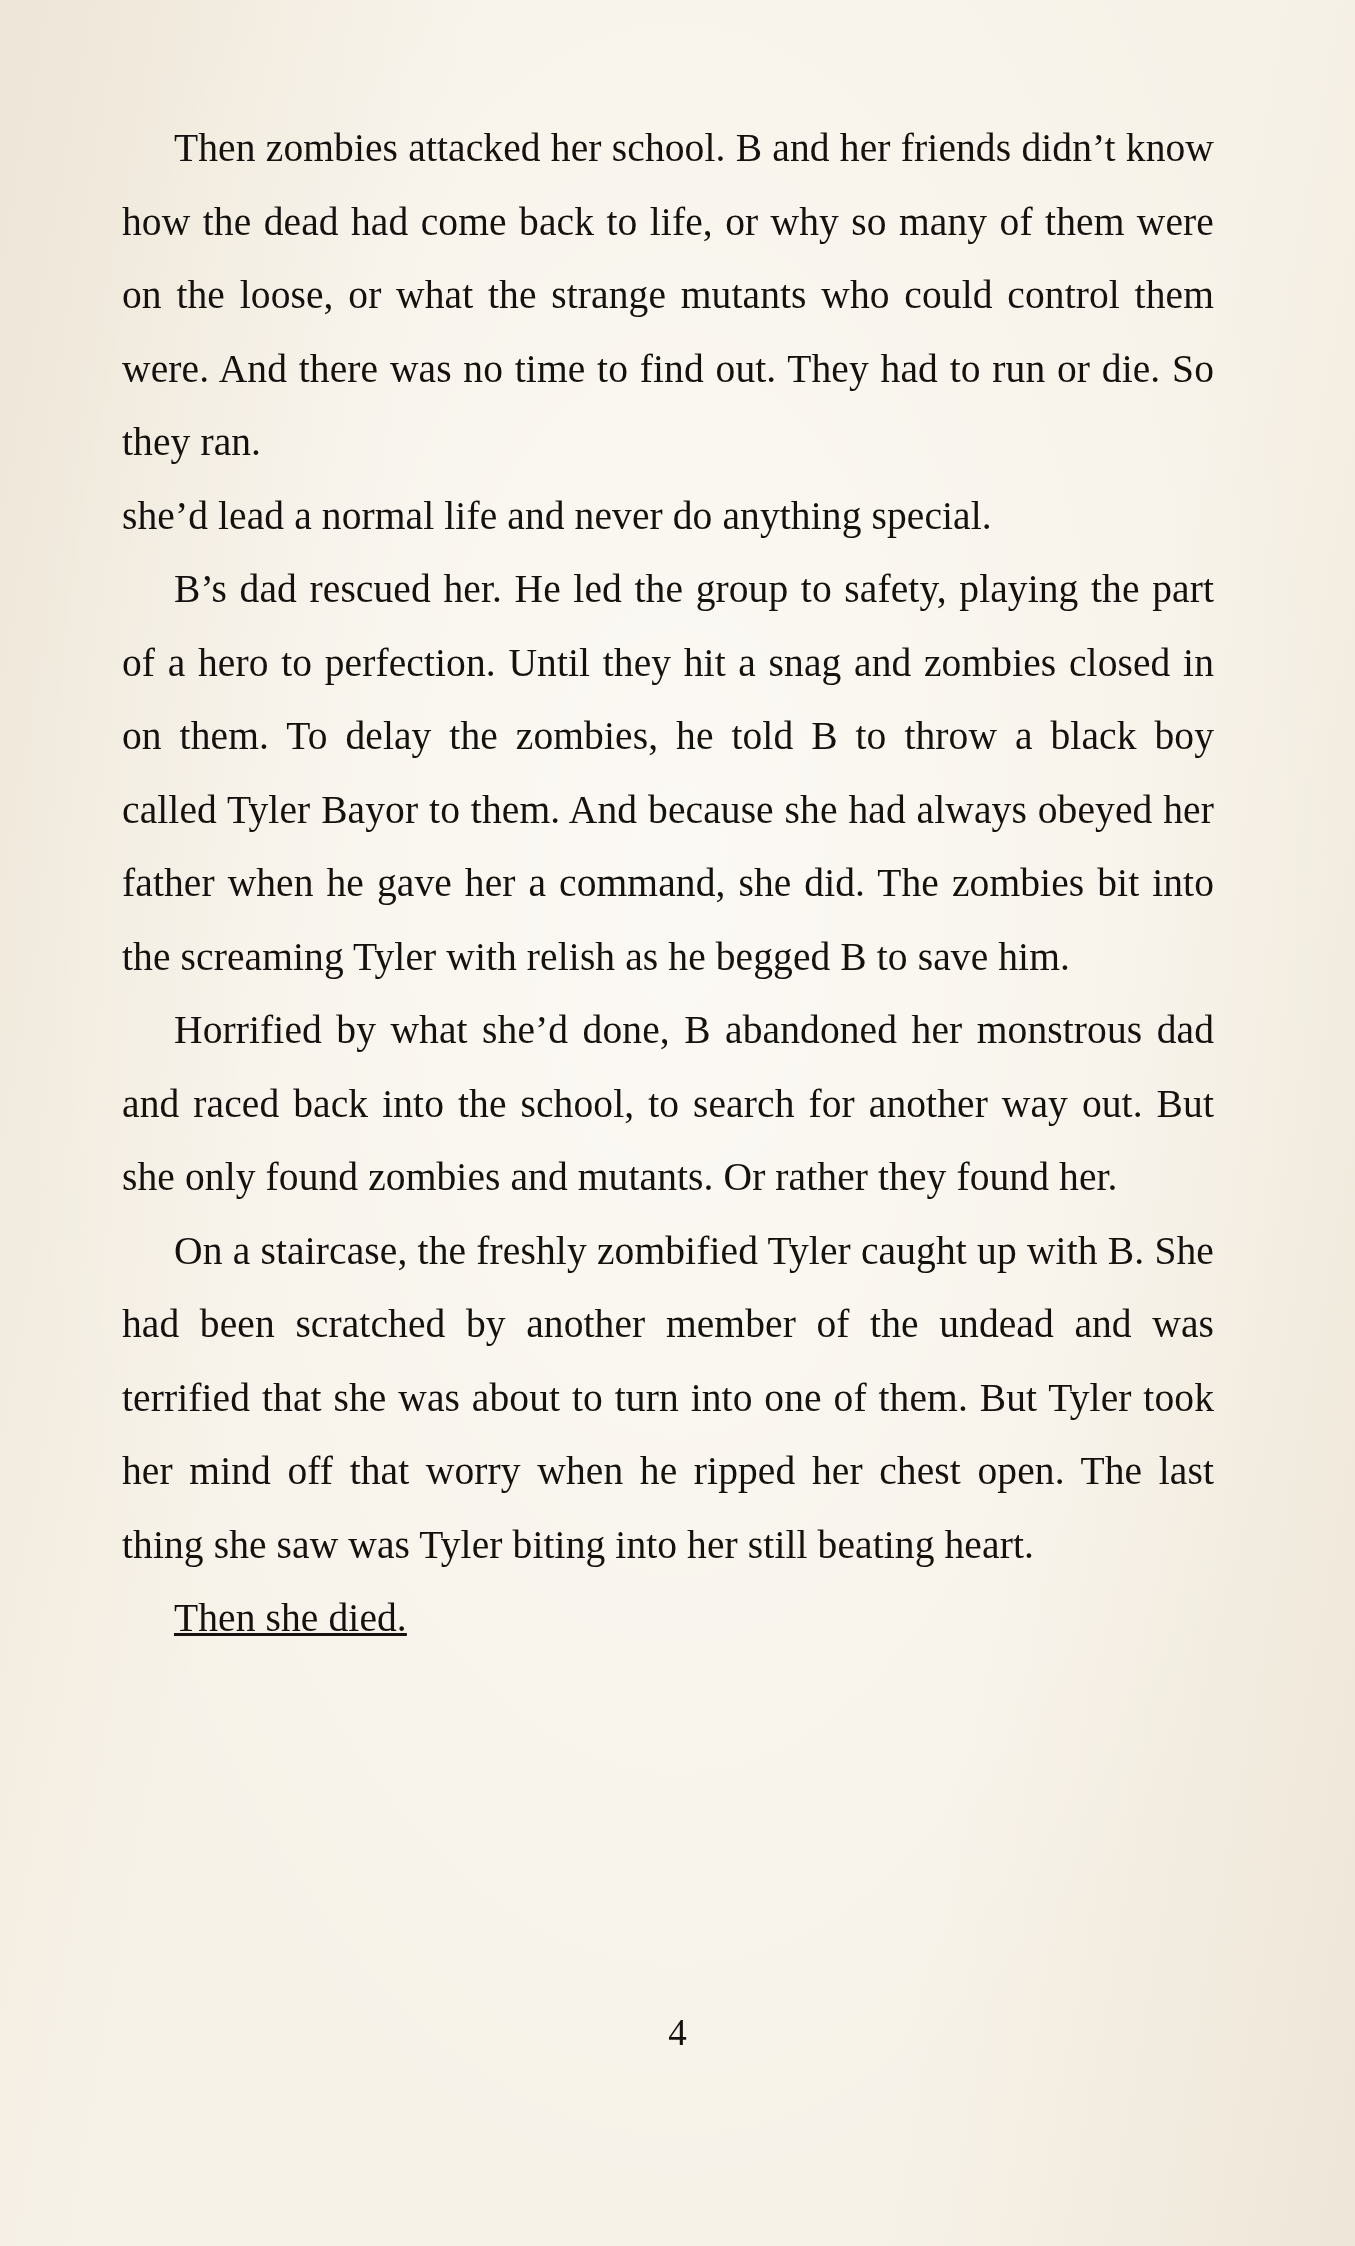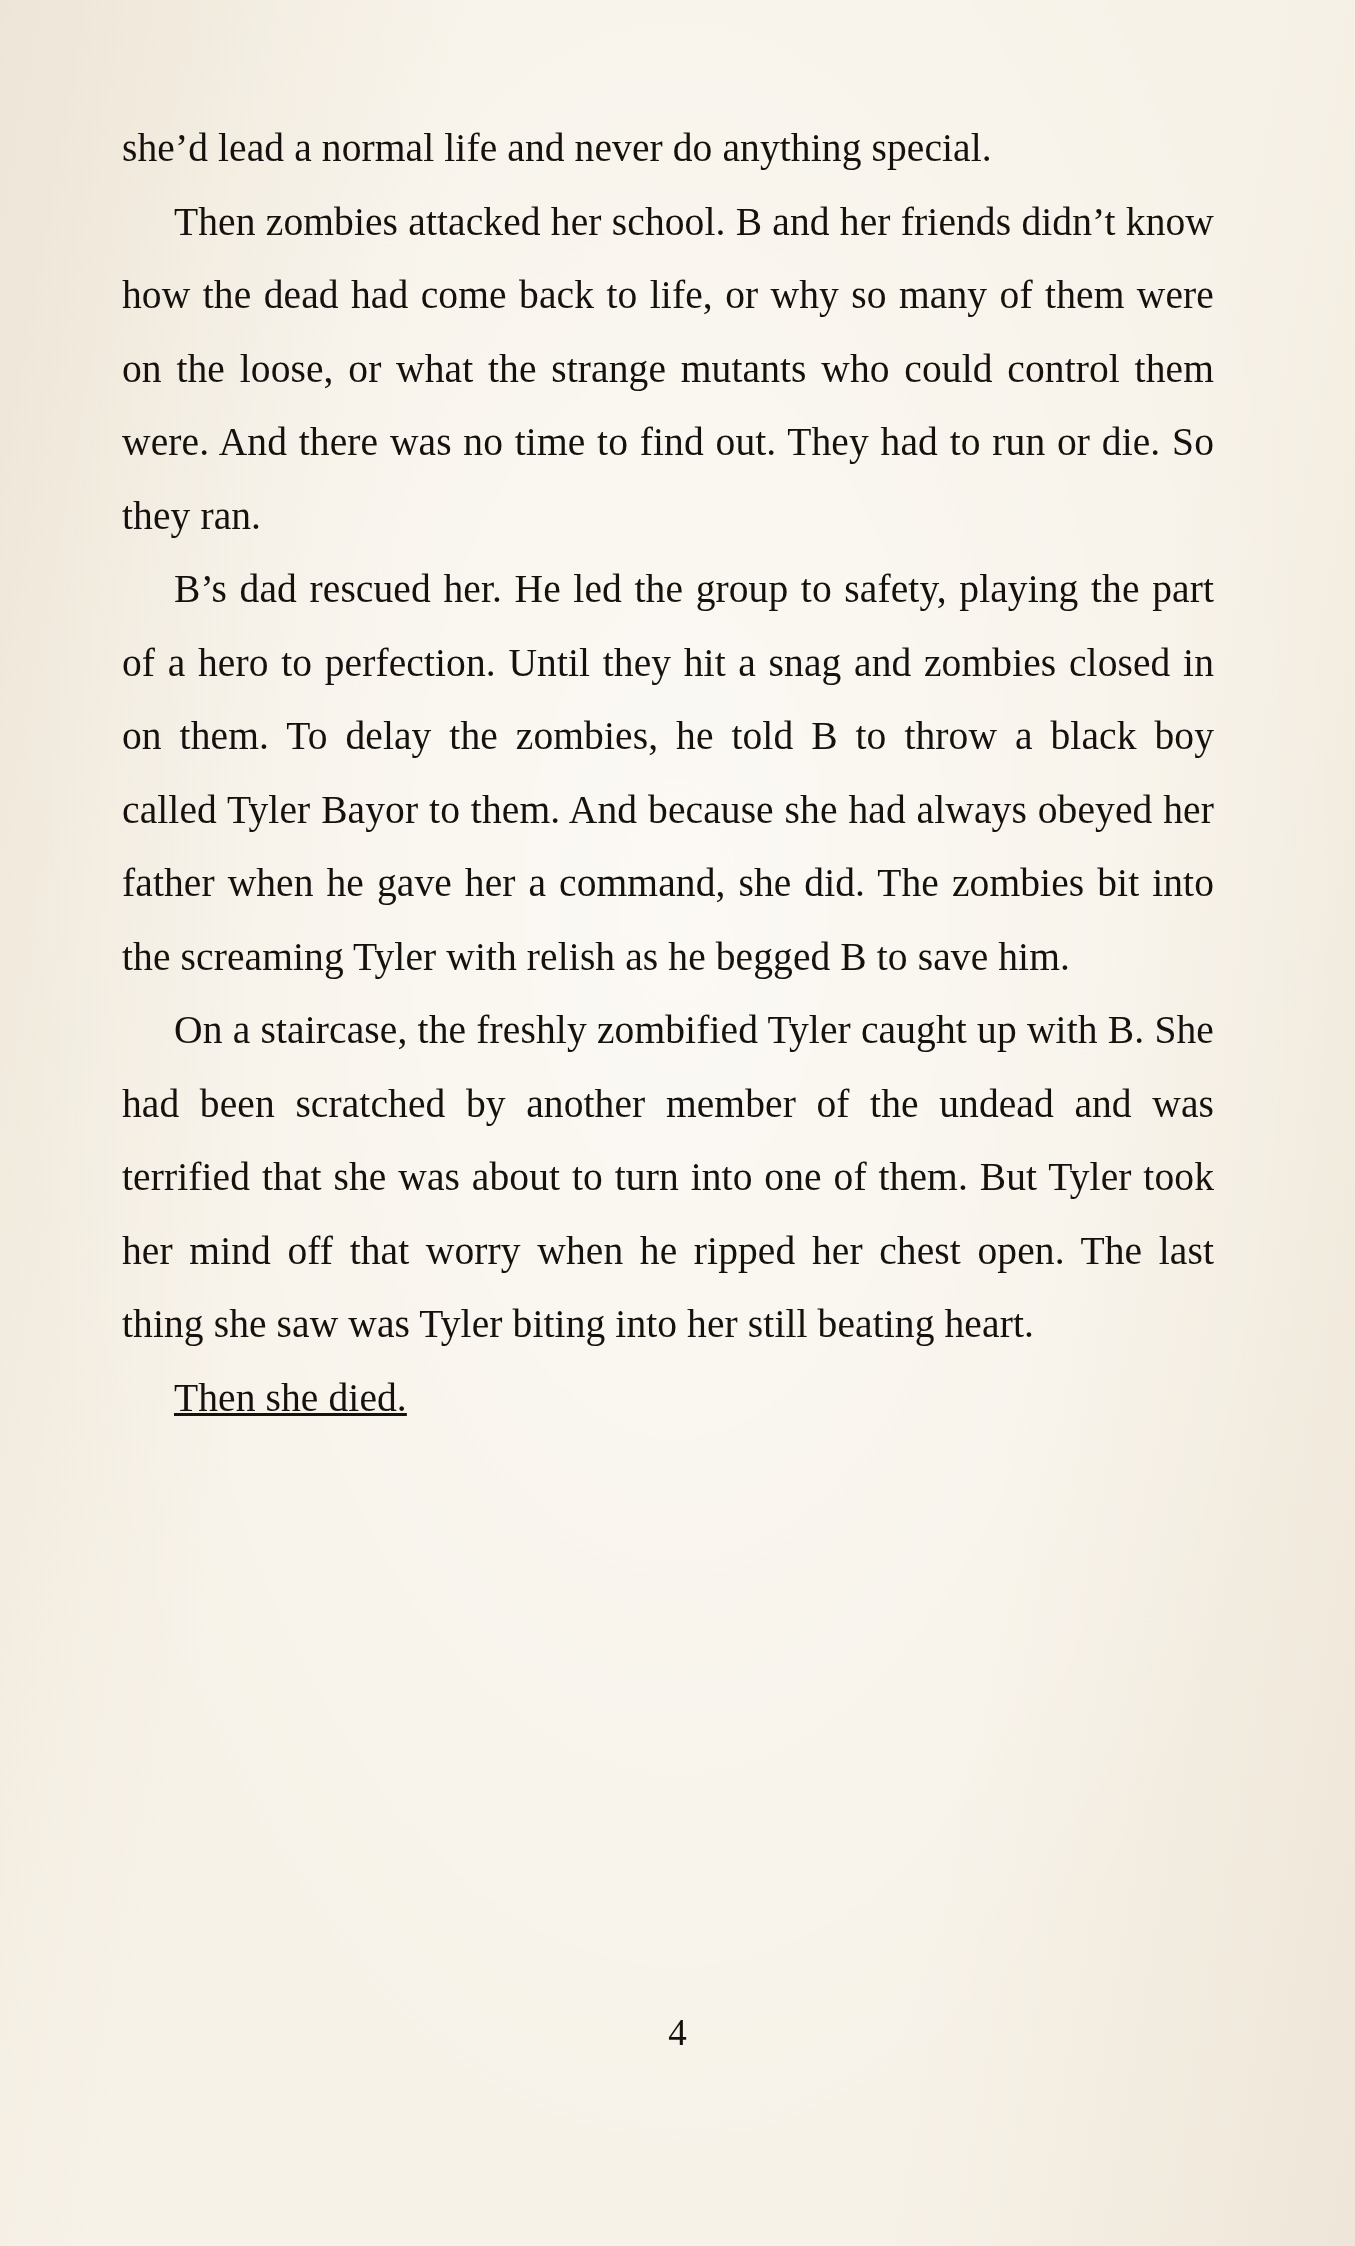--- a/index.html
+++ b/index.html
@@ -62,22 +62,23 @@
     line-height: 42px;
     color: #15110e;
   }
 </style>
 </head>
 <body>
 
 <div class="page">
 
   <div class="text-column">
+    <p class="para indent">Then zombies attacked her school. B and her friends didn’t know how the dead had come back to life, or why so many of them were on the loose, or what the strange mutants who could control them were. And there was no time to find out. They had to run or die. So they ran.</p>
     <p class="para">she’d lead a normal life and never do anything special.</p>
-    <p class="para indent">Then zombies attacked her school. B and her friends didn’t know how the dead had come back to life, or why so many of them were on the loose, or what the strange mutants who could control them were. And there was no time to find out. They had to run or die. So they ran.</p>
     <p class="para indent">B’s dad rescued her. He led the group to safety, playing the part of a hero to perfection. Until they hit a snag and zombies closed in on them. To delay the zombies, he told B to throw a black boy called Tyler Bayor to them. And because she had always obeyed her father when he gave her a command, she did. The zombies bit into the screaming Tyler with relish as he begged B to save him.</p>
+    <p class="para indent">Horrified by what she’d done, B abandoned her monstrous dad and raced back into the school, to search for another way out. But she only found zombies and mutants. Or rather they found her.</p>
     <p class="para indent">On a staircase, the freshly zombified Tyler caught up with B. She had been scratched by another member of the undead and was terrified that she was about to turn into one of them. But Tyler took her mind off that worry when he ripped her chest open. The last thing she saw was Tyler biting into her still beating heart.</p>
     <p class="para indent">Then she died.</p>
   </div>
 
   <div class="folio">4</div>
 
 </div>
 
 </body></html>

